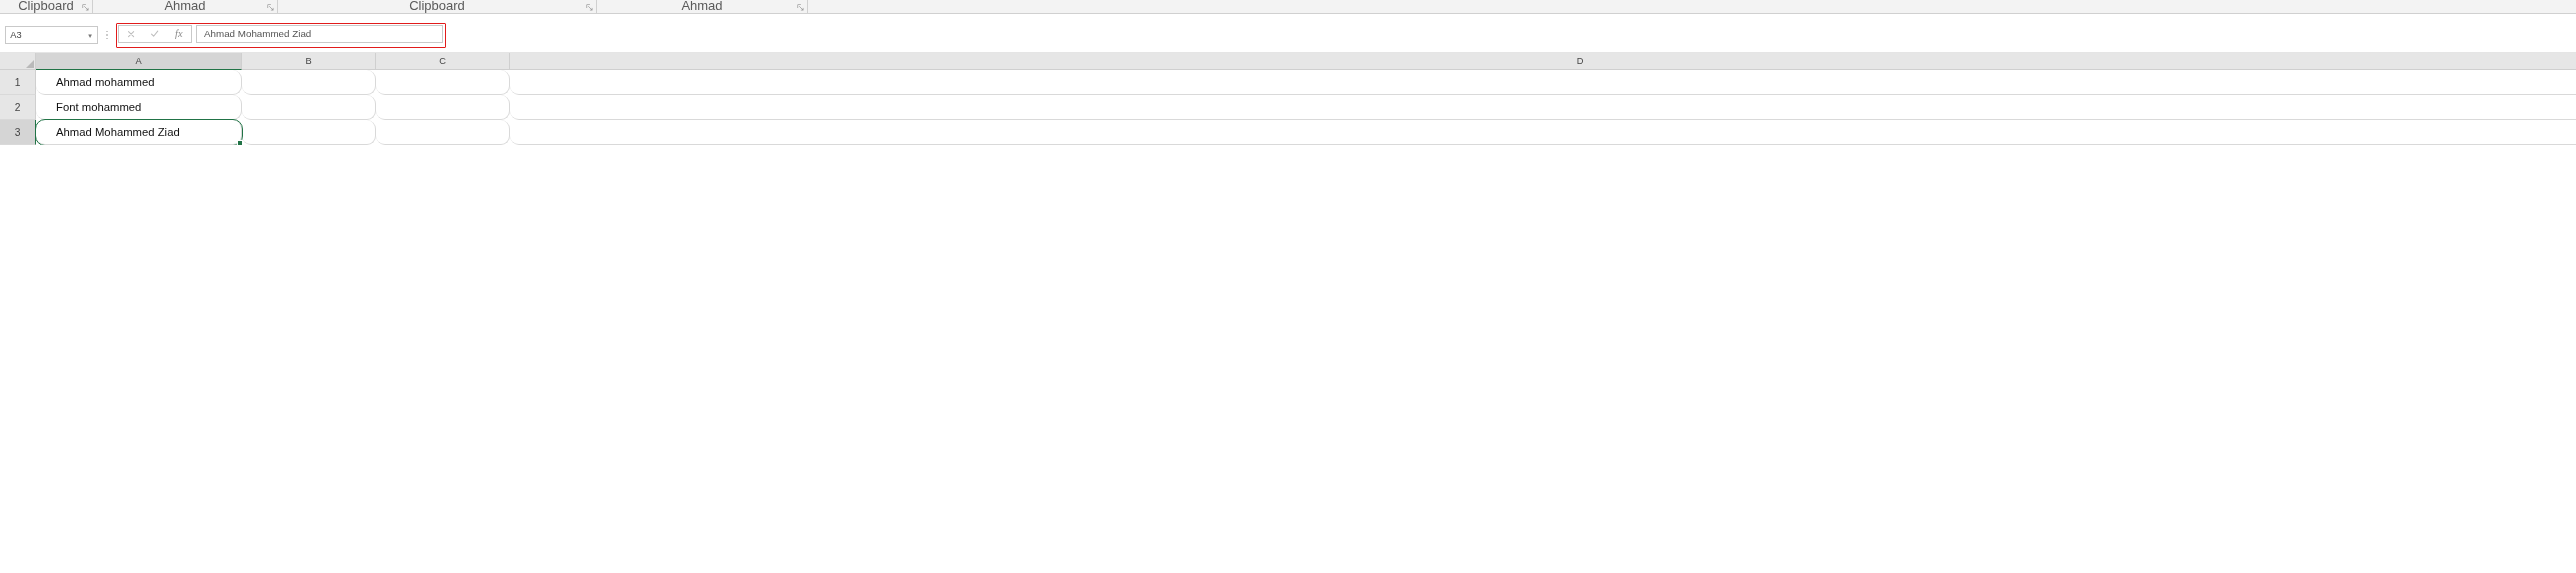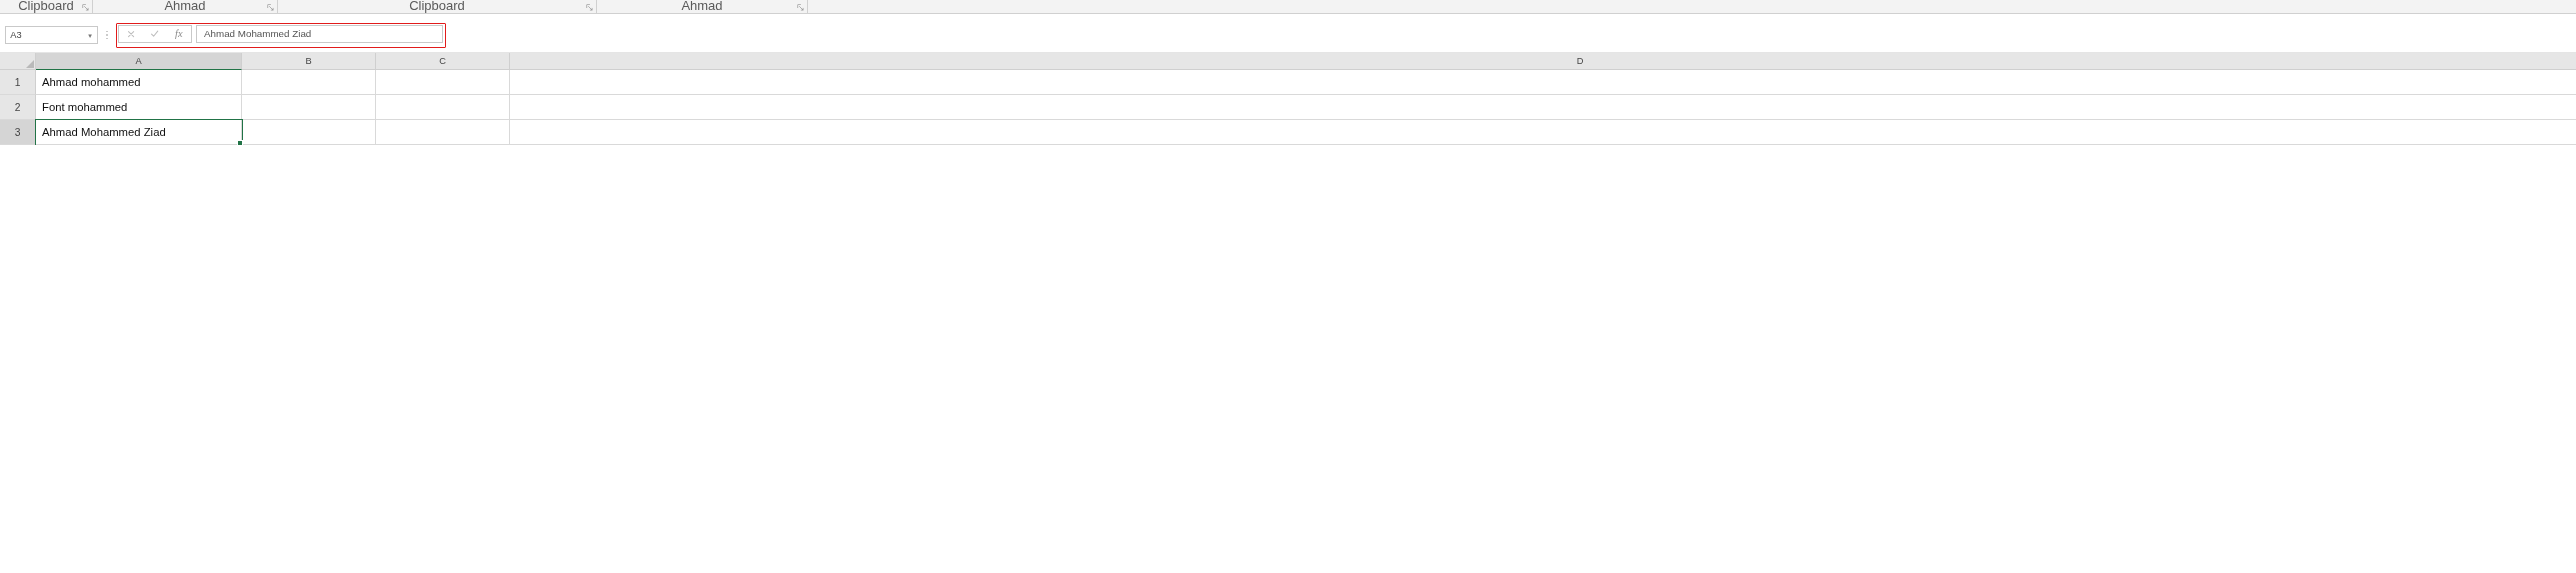--- a/index.html
+++ b/index.html
@@ -152,23 +152,24 @@
     justify-content: center;
     color: #444;
     font-size: 10.3px;
   }
   .cell {
     border-right: 0.5px solid #d9d9d9;
     border-bottom: 0.5px solid #d9d9d9;
     height: 25px;
     display: flex;
     align-items: center;
-    padding: 0 6px;
+    padding: 0 20px;
     color: #111;
     background: #fff;
+    border-radius: 9px;
   }
   .rowhdr.active {
     background: #d5d5d5;
     border-right: 1px solid #217346;
   }
   .hdr.active {
     background: #d5d5d5;
     border-bottom: 1px solid #217346;
   }
   .cell.selected {

